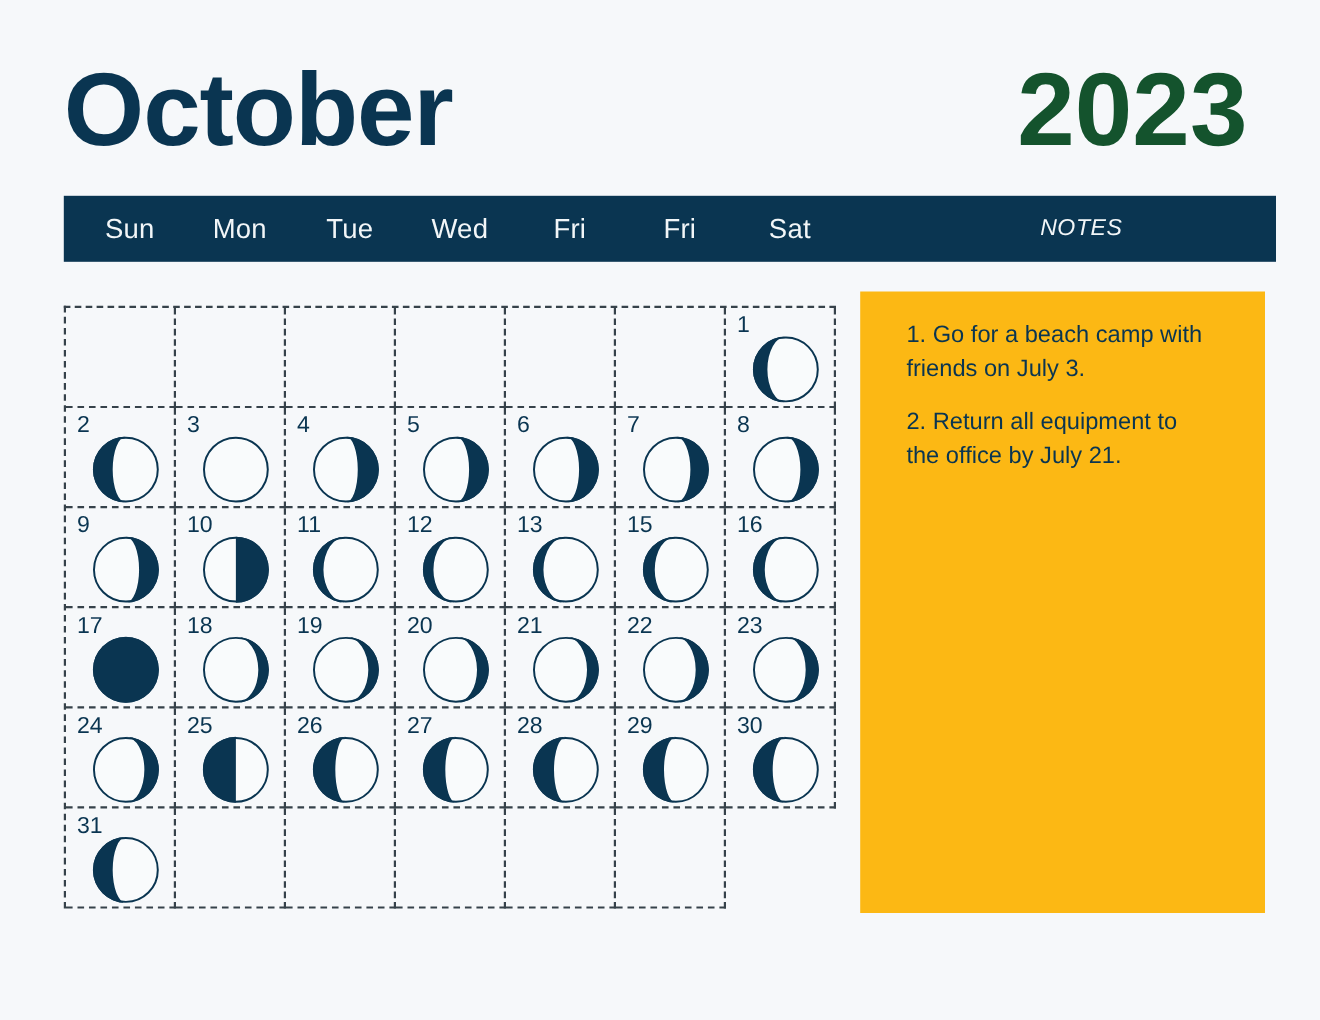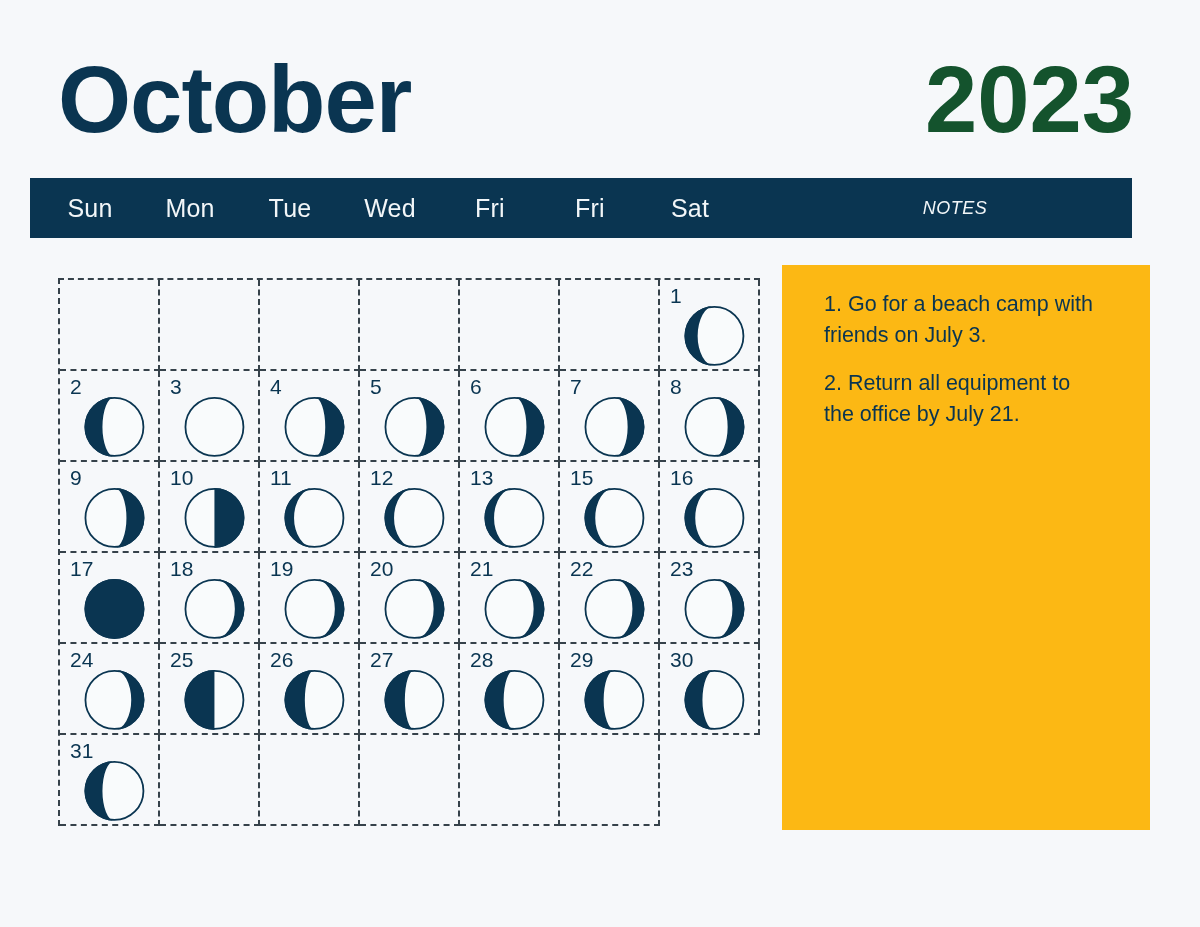--- a/index.html
+++ b/index.html
@@ -49,21 +49,21 @@
     color: #14532d;
     letter-spacing: 0px;
     line-height: 1;
     margin: 16px;
     padding: 0;
   }
 
   
   .header-bar {
     position: absolute;
-    left: 30px;
+    left: 58px;
     top: 178px;
     width: 1102px;
     height: 60px;
     background: #0a3551;
     display: flex;
     align-items: center;
     gap: 24px;
   }
   .dow-wrap {
     display: flex;
@@ -76,21 +76,21 @@
     text-align: center;
     color: #f2f6f8;
     font-size: 25px;
     font-weight: normal;
     letter-spacing: 0.2px;
   }
   .notes-head {
     flex: 1;
     text-align: center;
     color: #f2f6f8;
-    font-size: 18px;
+    font-size: 21px;
     font-style: italic;
     letter-spacing: 0.5px;
     padding-right: 10px;
   }
 
   
   .grid {
     position: absolute;
     left: 58px;
     top: 278px;

